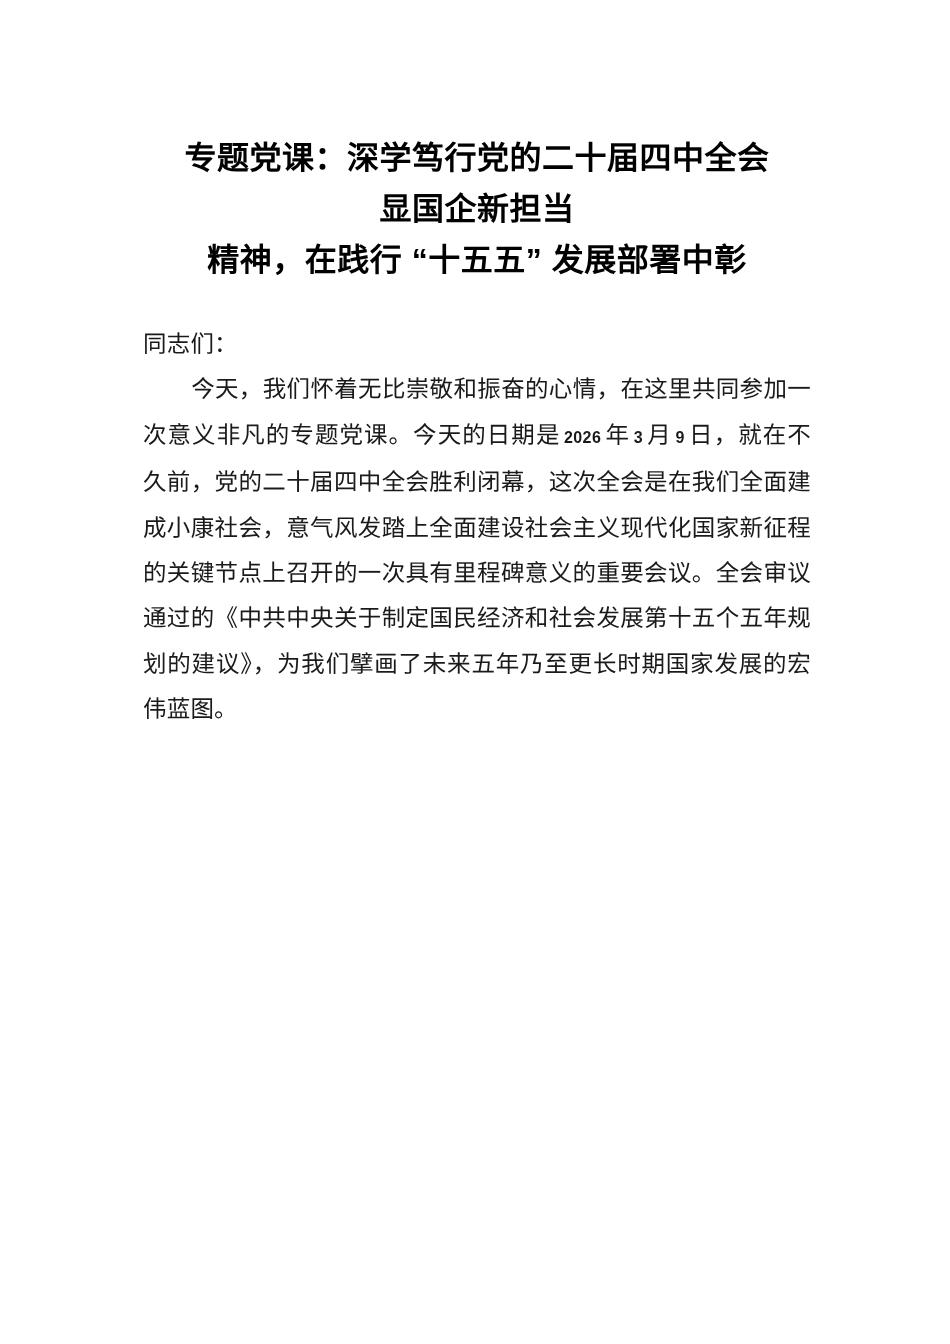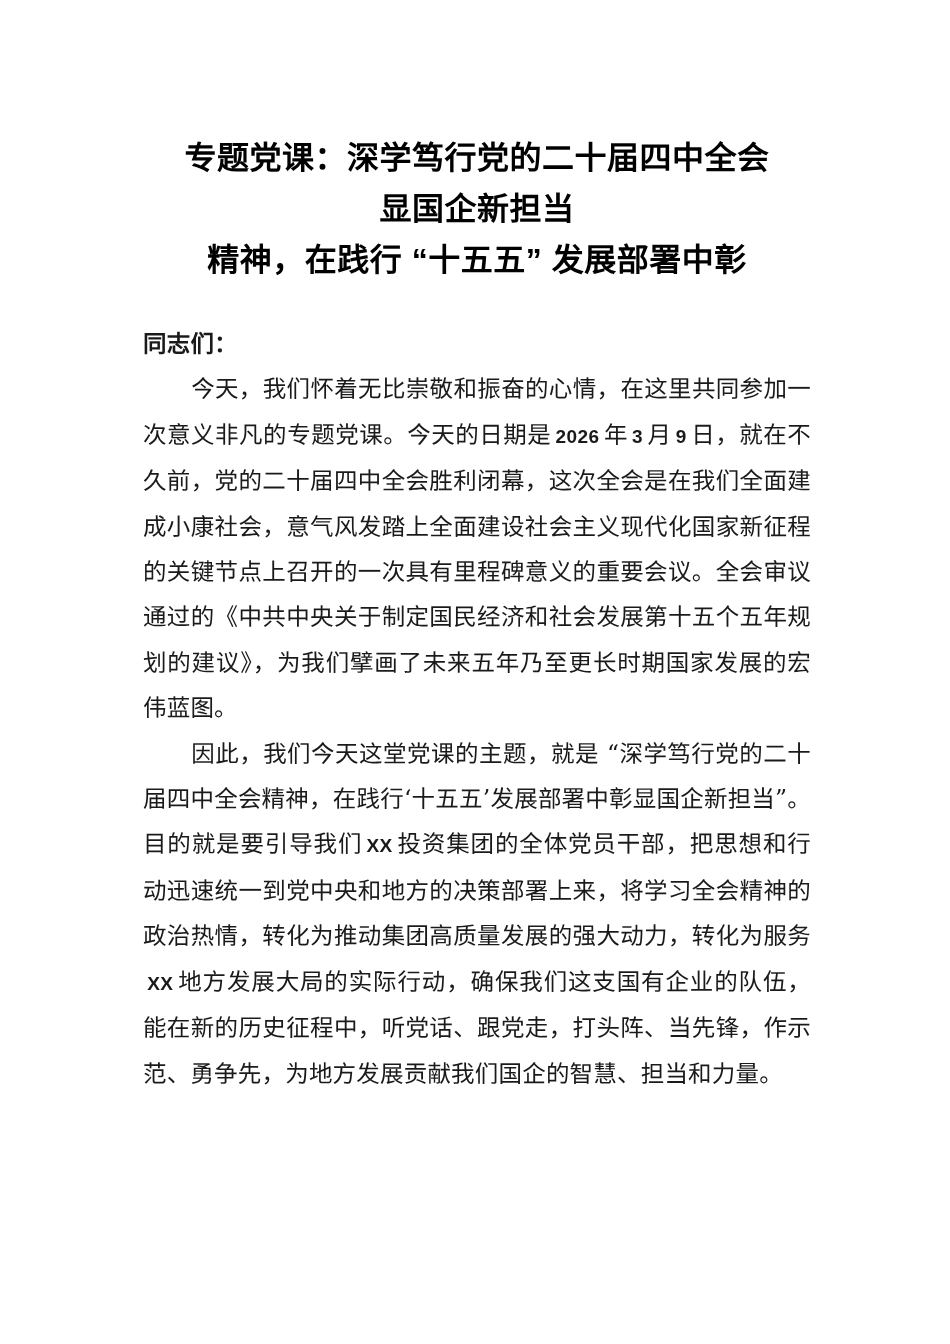--- a/index.html
+++ b/index.html
@@ -56,32 +56,31 @@
     color: #1a1a1a;
     text-align: justify;
     text-align-last: left;
     text-justify: inter-character;
     word-break: break-all;
     letter-spacing: 0.2px;
   }
 
   .para.salutation {
     text-indent: 0;
-    font-weight: bold;
   }
 
   .para.indent {
     text-indent: 2.05em;
   }
 
   
   .lat {
     font-family: "Liberation Sans", "DejaVu Sans", sans-serif;
     font-weight: 700;
-    font-size: 19px;
+    font-size: 16px;
     letter-spacing: 0.4px;
     padding: 0 0.22em;
   }
 </style>
 </head>
 <body>
 
 <div class="page">
 
   <h1 class="doc-title">
@@ -89,17 +88,16 @@
     <div>显国企新担当</div>
     <div>精神，在践行 “十五五” 发展部署中彰</div>
   </h1>
 
   <div class="doc-body">
 
     <p class="para salutation">同志们：</p>
 
     <p class="para indent">今天，我们怀着无比崇敬和振奋的心情，在这里共同参加一次意义非凡的专题党课。今天的日期是<span class="lat">2026</span>年<span class="lat">3</span>月<span class="lat">9</span>日，就在不久前，党的二十届四中全会胜利闭幕，这次全会是在我们全面建成小康社会，意气风发踏上全面建设社会主义现代化国家新征程的关键节点上召开的一次具有里程碑意义的重要会议。全会审议通过的《中共中央关于制定国民经济和社会发展第十五个五年规划的建议》，为我们擘画了未来五年乃至更长时期国家发展的宏伟蓝图。</p>
 
-    <p class="para indent">因此，我们今天这堂党课的主题，就是 “深学笃行党的二十届四中全会精神，在践行‘十五五’发展部署中彰显国企新担当”。目的就是要引导我们<span class="lat">XX</span>投资集团的全体党员干部，把思想和行动迅速统一到党中央和地方的决策部署上来，将学习全会精神的政治热情，转化为推动集团高质量发展的强大动力，转化为服务<span class="lat">XX</span>地方发展大局的实际行动，确保我们这支国有企业的队伍，能在新的历史征程中，听党话、跟党走，打头阵、当先锋，作示范、勇争先，为地方发展贡献我们国企的智慧、担当和力量。</p>
 
   </div>
 
 </div>
 
 </body></html>

